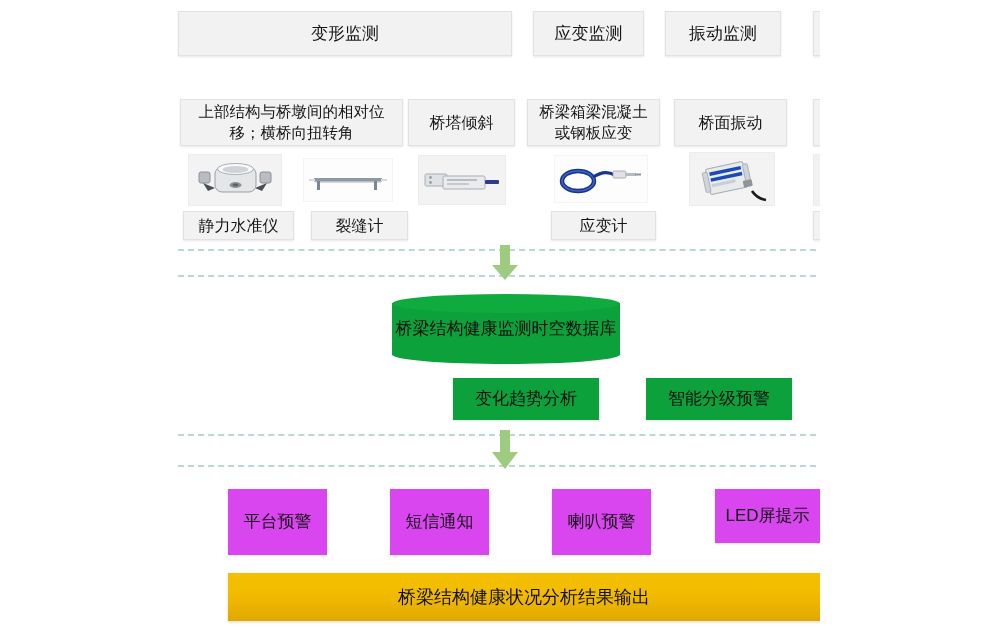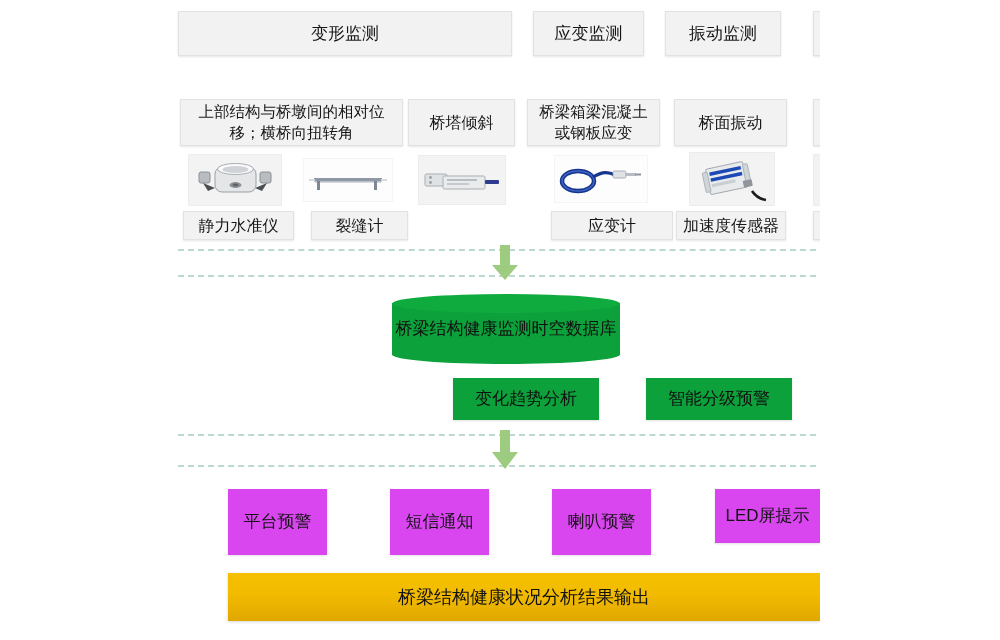--- a/index.html
+++ b/index.html
@@ -179,25 +179,22 @@
     </svg>
   </div>
   <div class="pic" style="left:813px;top:154px;width:90px;height:50px;"></div>
 
   <div class="node grey small" style="left:183px;top:211px;width:111px;height:29px;align-items:center;">
     <span>静力水准仪</span>
   </div>
   <div class="node grey small" style="left:299px;top:211px;width:97px;height:29px;margin-left:12px;">
     <span>裂缝计</span>
   </div>
-  <div class="node grey small" style="left:551px;top:211px;width:122px;height:29px;">
+  <div class="node grey small" style="left:551px;top:211px;width:105px;height:29px;">
     <span>应变计</span>
-  </div>
-  <div class="node grey small" style="left:676px;top:211px;width:110px;height:29px;">
-    <span>加速度传感器</span>
   </div>
   <div class="node grey small" style="left:813px;top:211px;width:100px;height:29px;">
     <span></span>
   </div>
 
   <div class="dash" style="left:178px;top:249px;width:648px;"></div>
   <div class="dash" style="left:178px;top:275px;width:648px;"></div>
   <div class="arrow" style="left:488px;top:245px;width:34px;height:36px;">
     <svg width="34" height="36" viewBox="0 0 34 36" aria-hidden="true">
       <path d="M12 0 H22 V20 H30 L17 35 L4 20 H12 Z" fill="#9dcb7f"></path>

